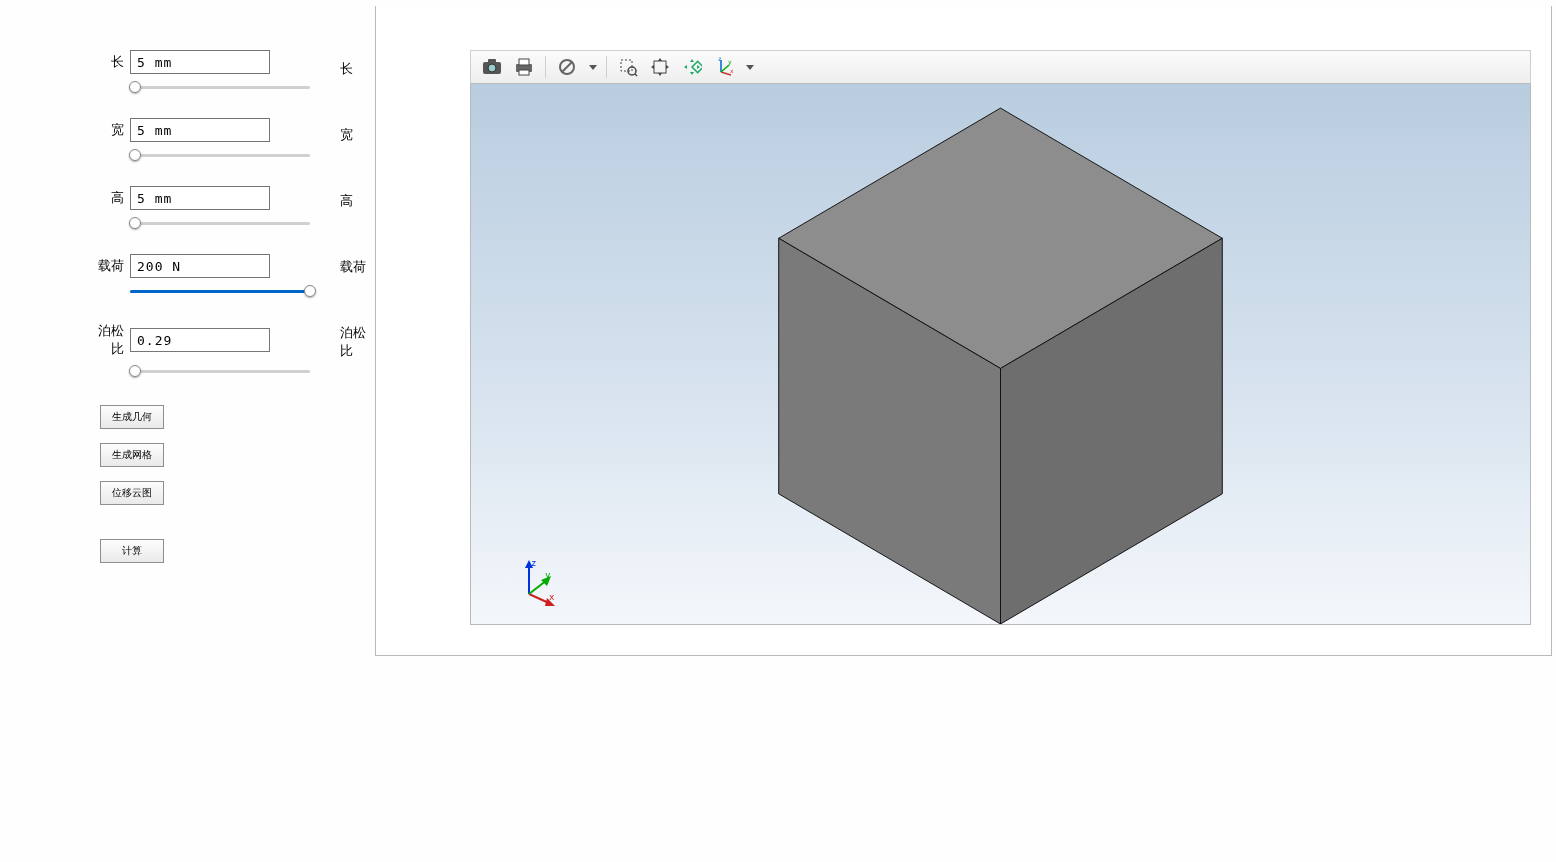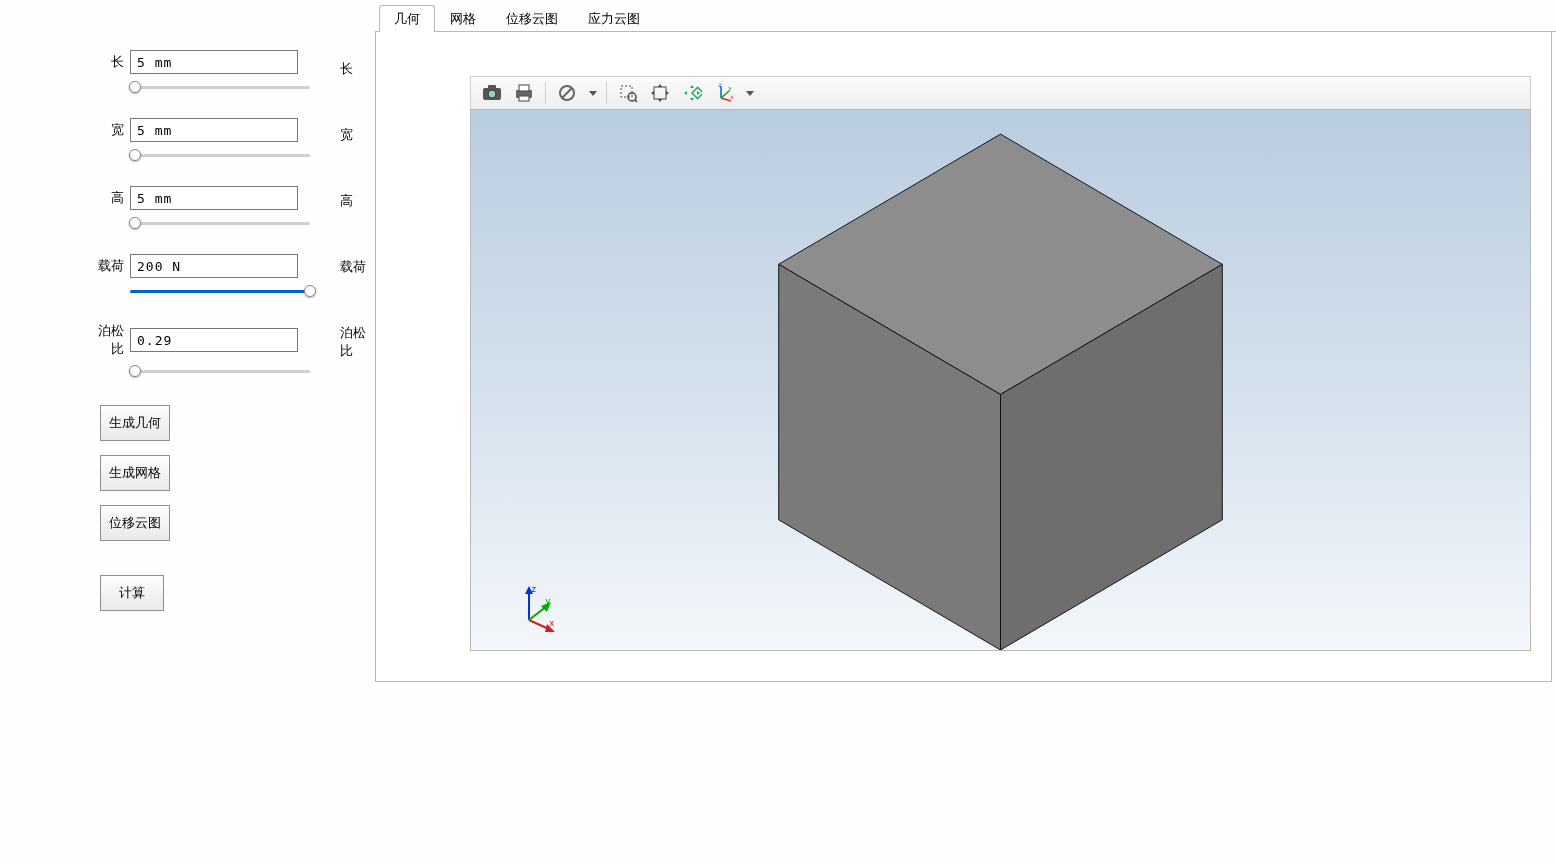--- a/index.html
+++ b/index.html
@@ -28,21 +28,21 @@
     align-items: center;
     margin-bottom: 4px;
   }
   .param-label {
     width: 40px;
     text-align: right;
     padding-right: 6px;
     font-size: 13px;
   }
   .param-input {
-    width: 168px;
+    width: 140px;
     height: 24px;
     border: 1px solid #767676;
     padding: 2px 6px;
     font-family: inherit;
     font-size: 13px;
     letter-spacing: 1px;
   }
   .slider-wrap {
     margin-left: 40px;
     width: 180px;
@@ -77,26 +77,26 @@
   .btn-col {
     margin-top: 25px;
     margin-left: 10px;
     display: flex;
     flex-direction: column;
     gap: 14px;
     align-items: flex-start;
   }
   .btn {
     min-width: 64px;
-    height: 36px;
+    height: 24px;
     padding: 0 8px;
     border: 1px solid #8e8e8e;
     background: linear-gradient(#fdfdfd,#e9e9e9);
     font-family: inherit;
-    font-size: 13px;
+    font-size: 10px;
     cursor: pointer;
   }
   .btn-calc { margin-top: 20px; padding: 0 16px; }
 
   
   .echo-col {
     position: absolute;
     left: 340px;
     top: 60px;
     display: flex;
@@ -272,26 +272,20 @@
     <div class="echo-col">
       <span>长</span>
       <span>宽</span>
       <span>高</span>
       <span>载荷</span>
       <span>泊松比</span>
     </div>
   </div>
 
   <div class="right-panel">
-    <div class="tabs">
-      <div class="tab active">几何</div>
-      <div class="tab">网格</div>
-      <div class="tab">位移云图</div>
-      <div class="tab">应力云图</div>
-    </div>
 
     <div class="tab-content">
 
       <div class="viewer-toolbar">
         <div class="tbtn">
           <svg width="20" height="18" viewBox="0 0 20 18">
               <rect x="1" y="4" width="18" height="12" rx="2" fill="#555"></rect>
               <rect x="6" y="1" width="8" height="4" rx="1" fill="#555"></rect>
               <circle cx="10" cy="10" r="4" fill="#9cc" stroke="#333"></circle>
             </svg>

